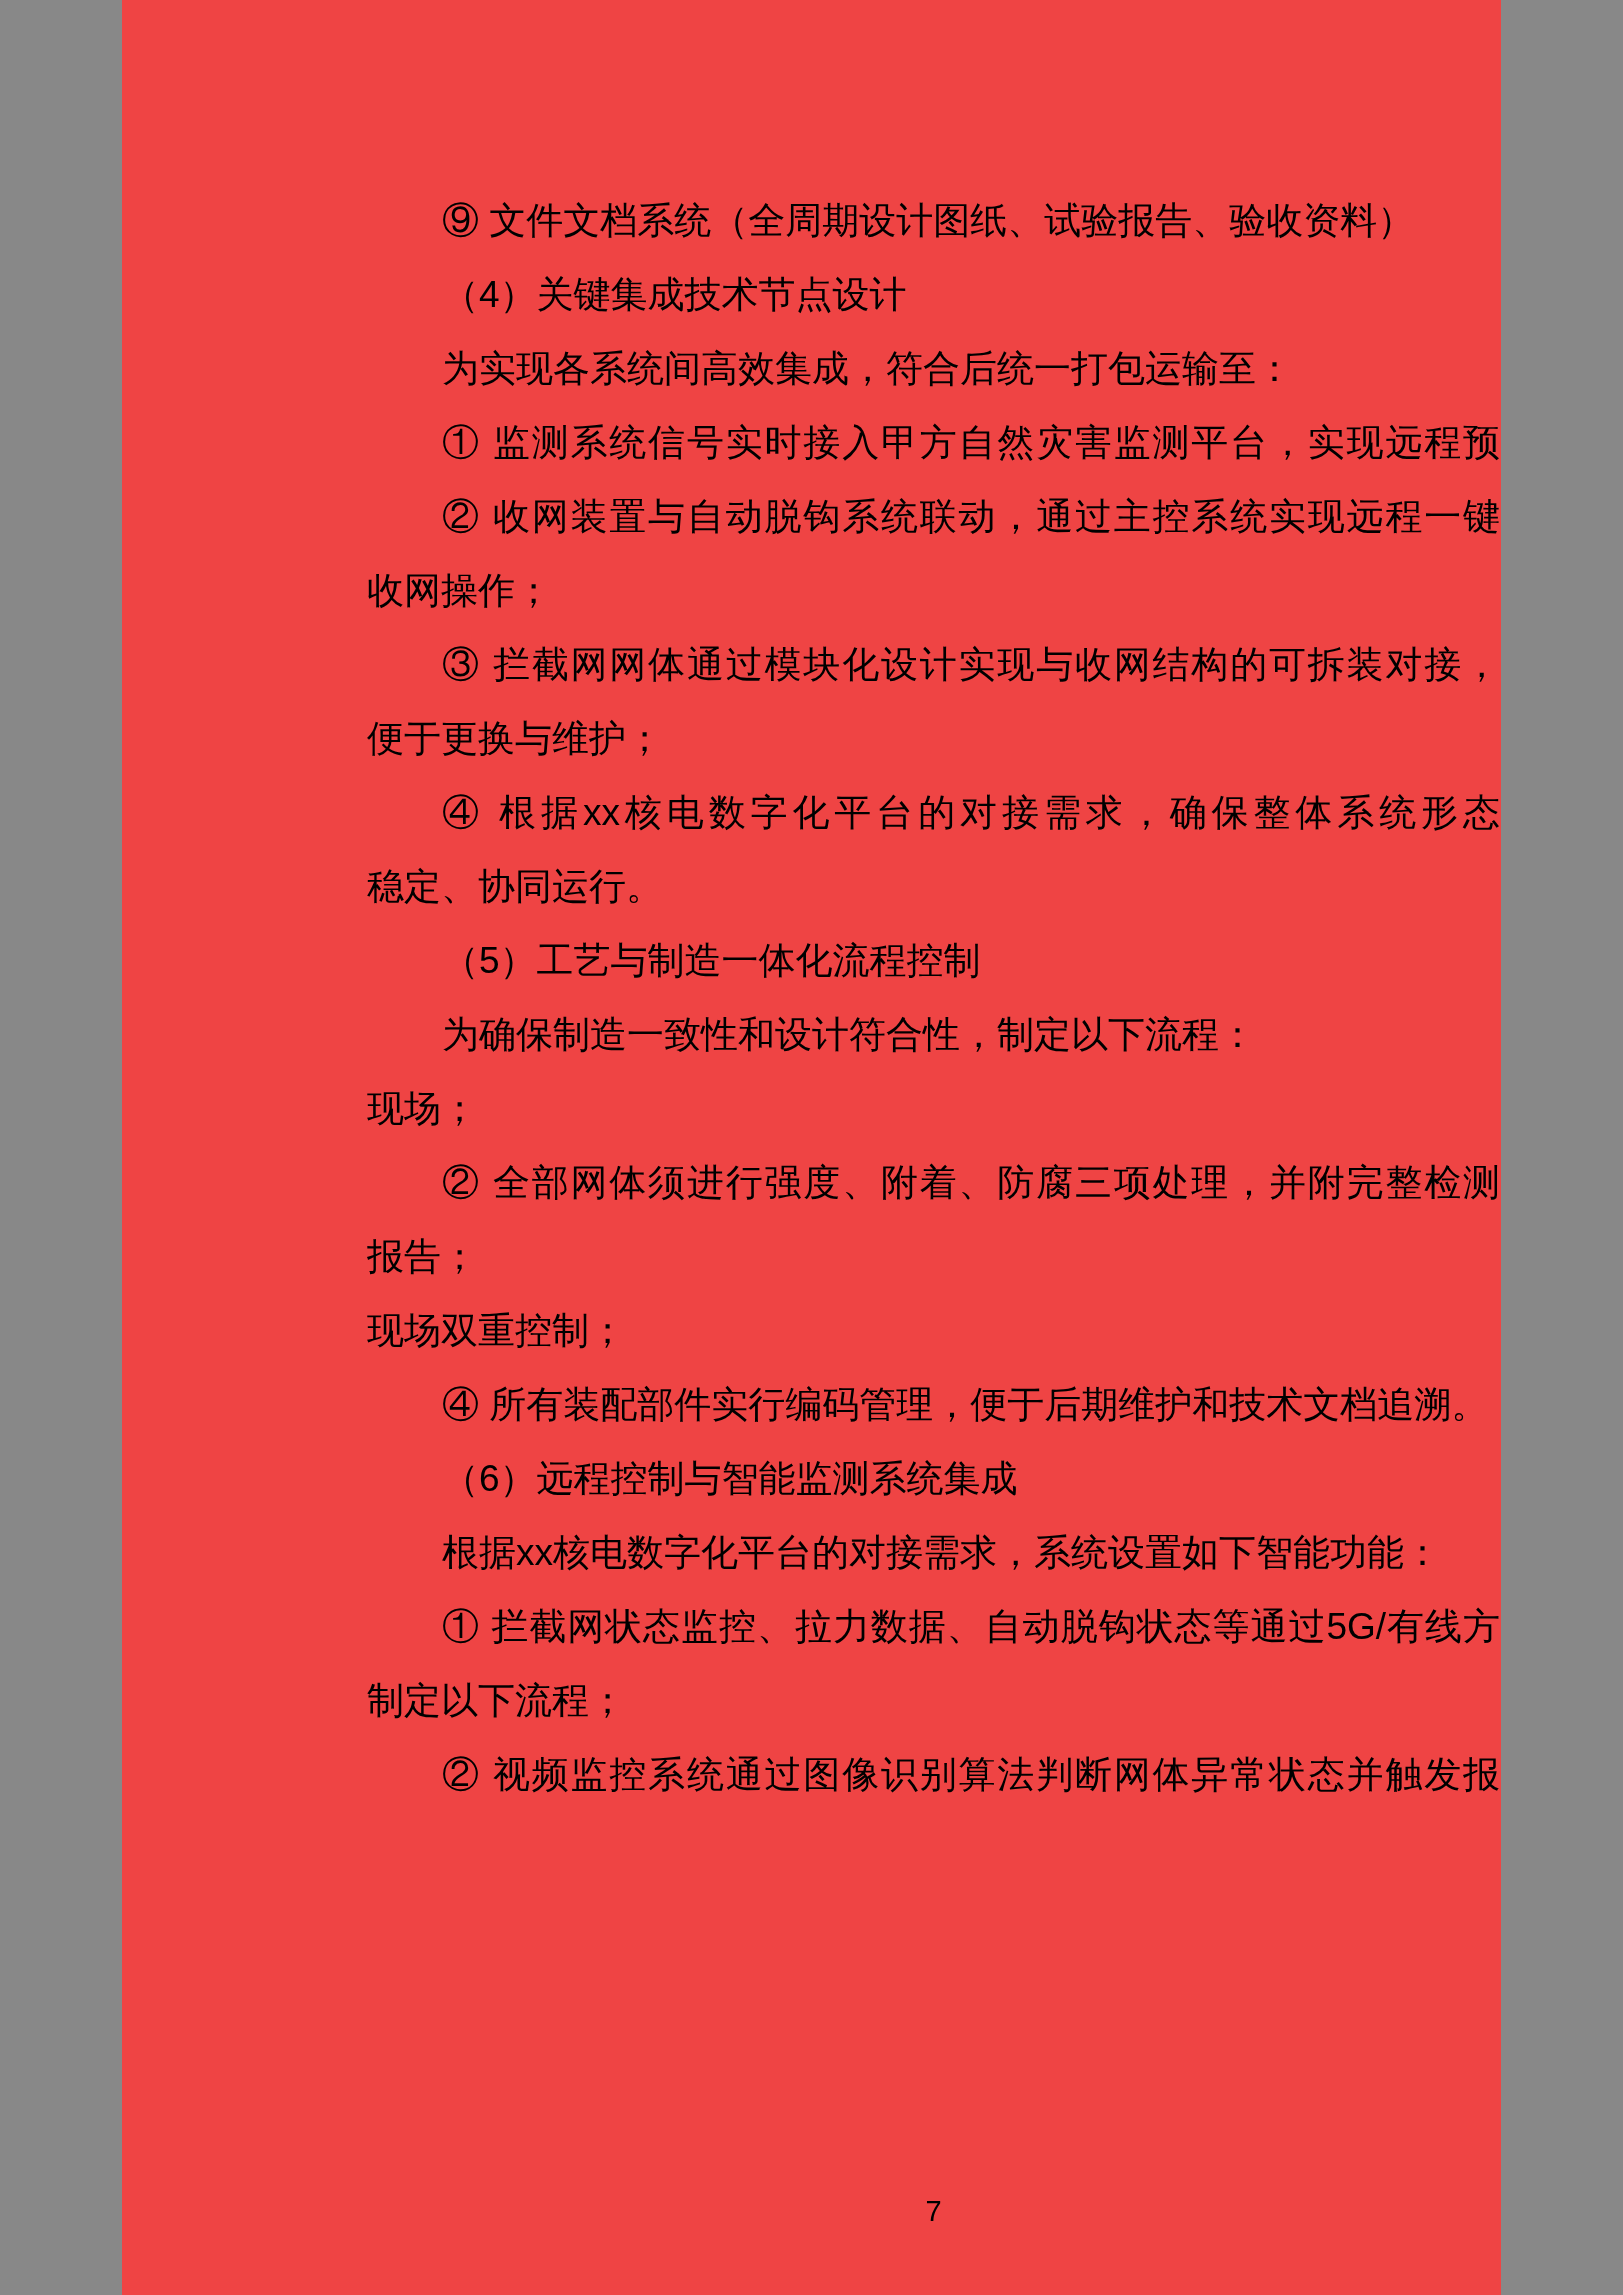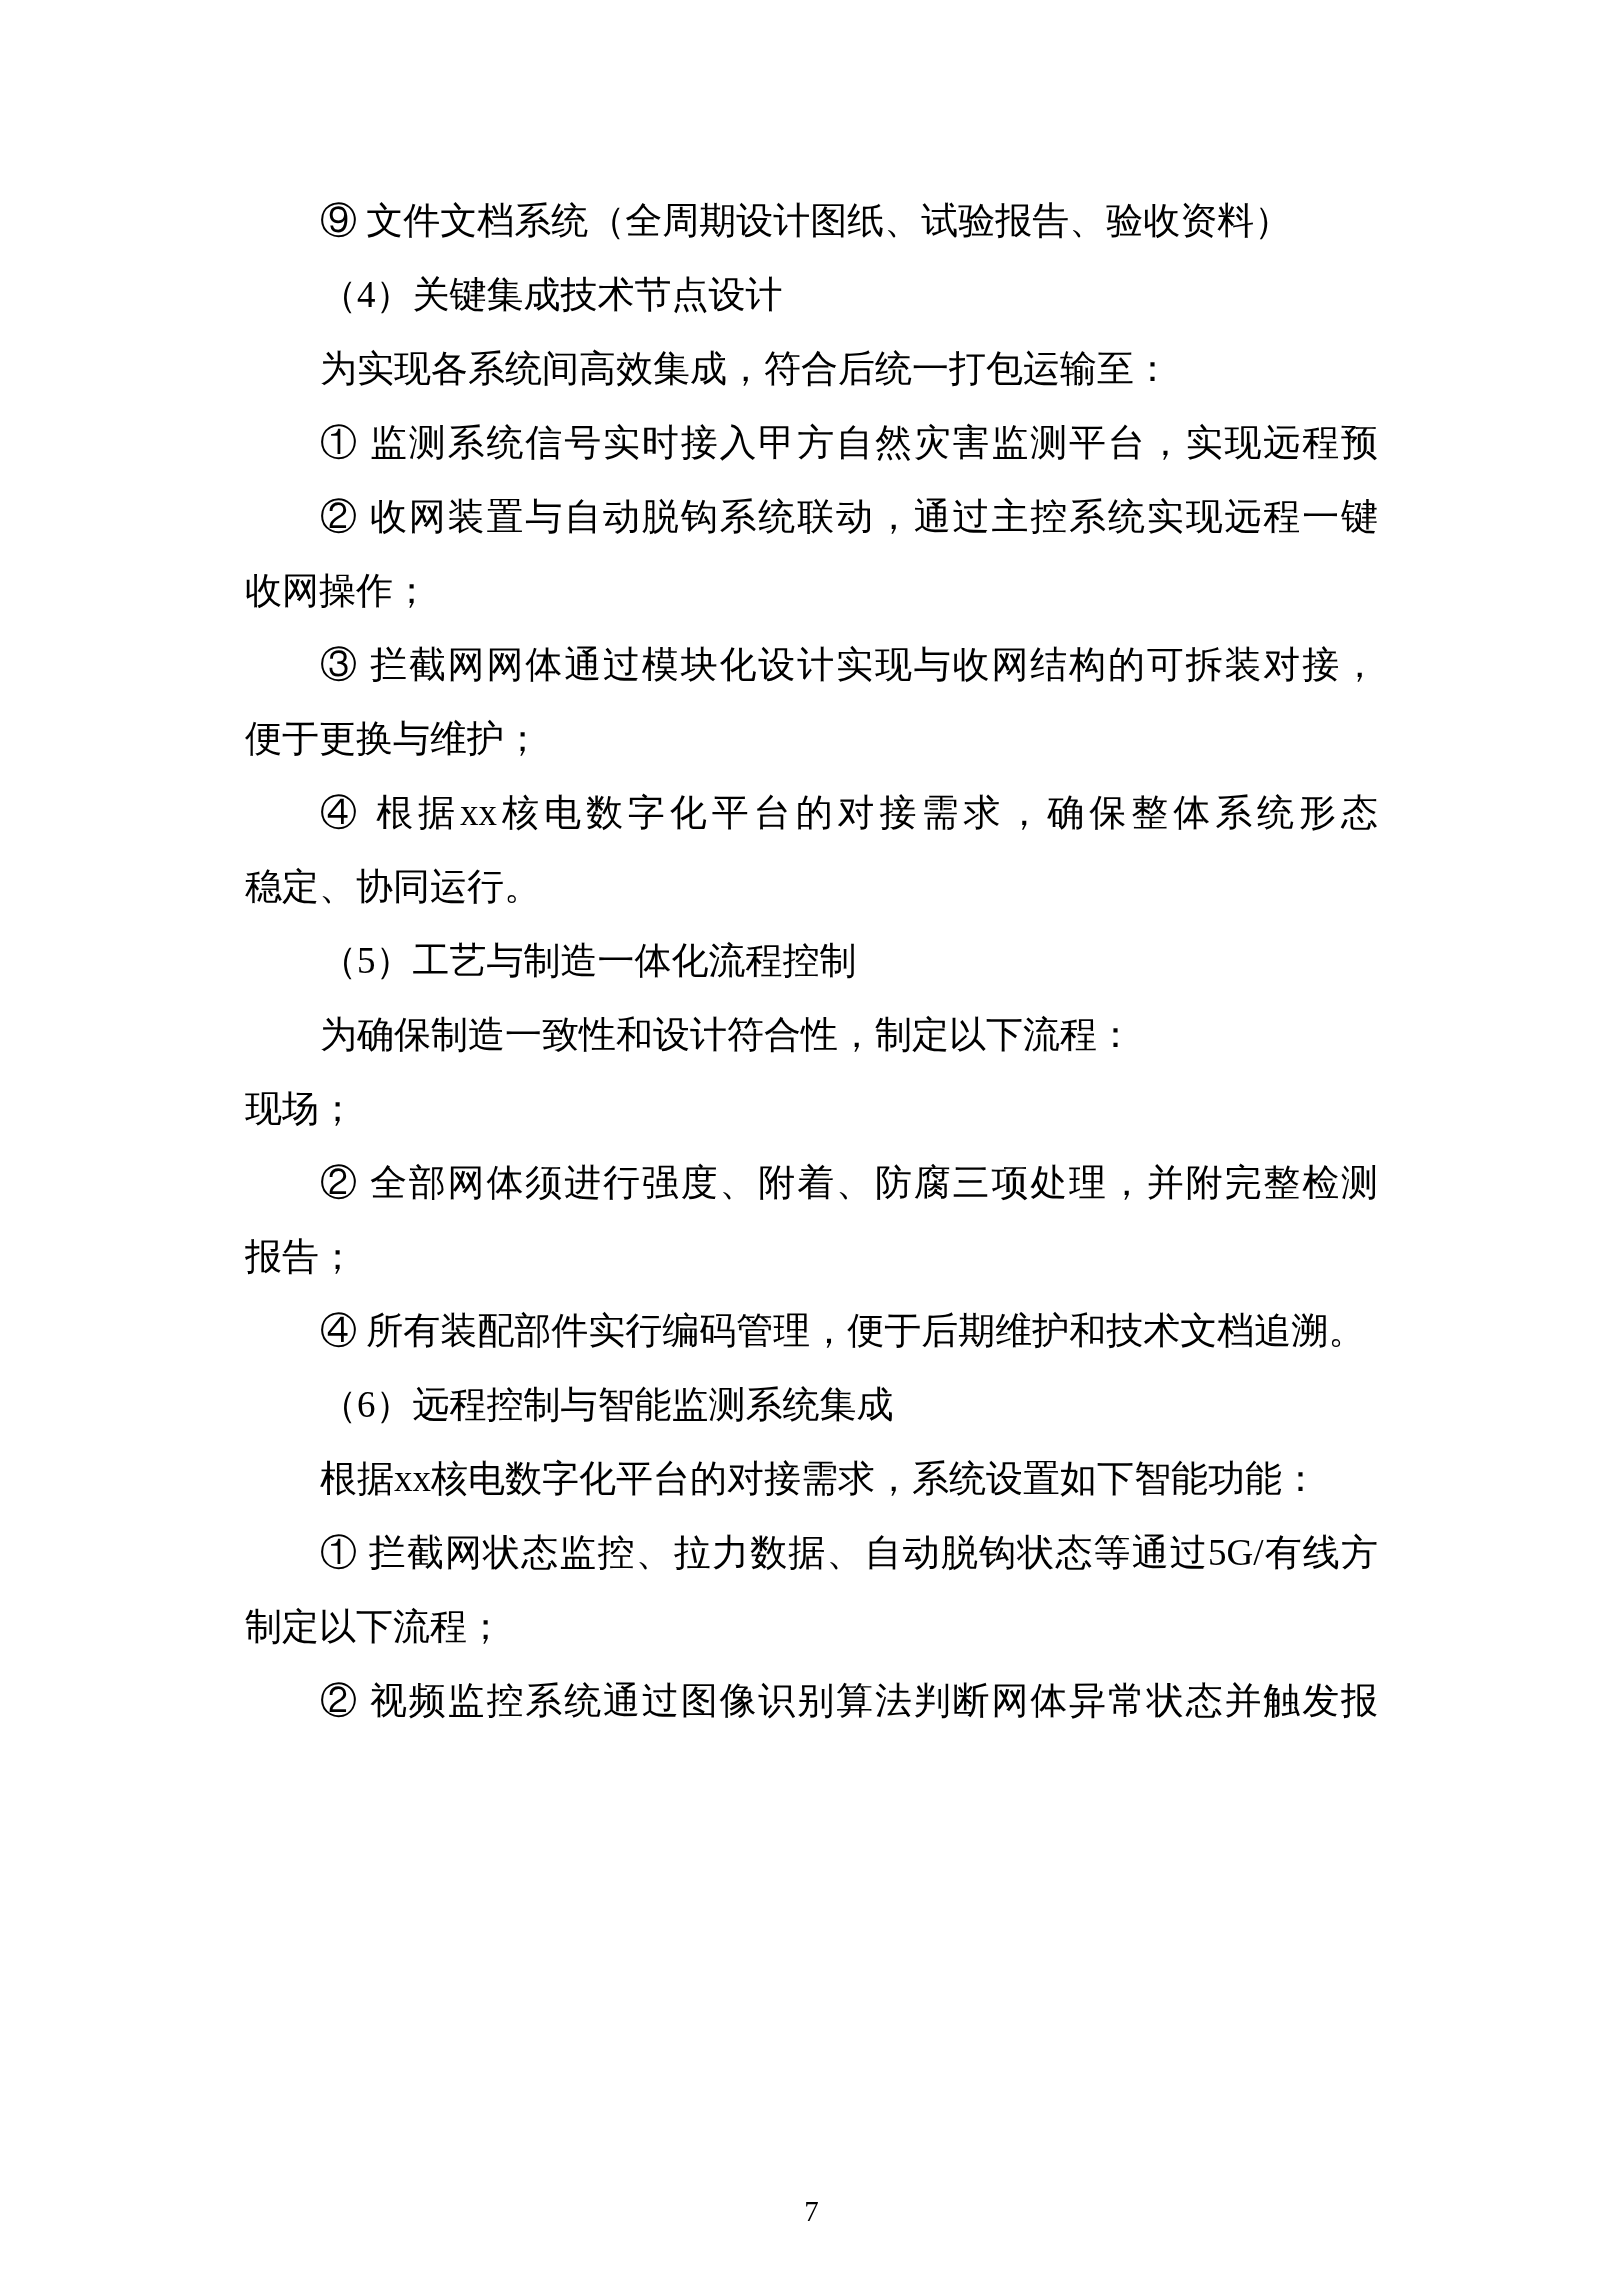--- a/index.html
+++ b/index.html
@@ -1,23 +1,23 @@
 <!DOCTYPE html>
 <html style="font-size:10.5px"><head>
 <meta charset="utf-8">
 <style>
   html, body { margin: 0; padding: 0; background: #888; }
   .page {
     position: relative;
-    width: 1623px;
+    width: 1379px;
     height: 2295px;
     margin: 0 auto;
-    background: #ffffff;
+    background: #ef4444;
     color: #000000;
-    font-family: Liberation Serif, serif;
+    font-family: Liberation Sans, sans-serif;
     overflow: hidden;
   }
   .text-block {
     position: absolute;
     left: 245px;
     top: 184px;
     width: 1133px;
     font-size: 37px;
     line-height: 74px;
     letter-spacing: 0;
@@ -57,20 +57,21 @@
       <div class="text-line">收网操作；</div>
       <div class="text-line indent fill">③ 拦截网网体通过模块化设计实现与收网结构的可拆装对接，</div>
       <div class="text-line">便于更换与维护；</div>
       <div class="text-line indent fill">④ 根据xx核电数字化平台的对接需求，确保整体系统形态</div>
       <div class="text-line">稳定、协同运行。</div>
       <div class="text-line indent">（5）工艺与制造一体化流程控制</div>
       <div class="text-line indent">为确保制造一致性和设计符合性，制定以下流程：</div>
       <div class="text-line">现场；</div>
       <div class="text-line indent fill">② 全部网体须进行强度、附着、防腐三项处理，并附完整检测</div>
       <div class="text-line">报告；</div>
+      <div class="text-line">现场双重控制；</div>
       <div class="text-line indent">④ 所有装配部件实行编码管理，便于后期维护和技术文档追溯。</div>
       <div class="text-line indent">（6）远程控制与智能监测系统集成</div>
       <div class="text-line indent">根据xx核电数字化平台的对接需求，系统设置如下智能功能：</div>
       <div class="text-line indent fill">① 拦截网状态监控、拉力数据、自动脱钩状态等通过5G/有线方</div>
       <div class="text-line">制定以下流程；</div>
       <div class="text-line indent fill">② 视频监控系统通过图像识别算法判断网体异常状态并触发报</div>
     </div>
   <div class="footer">
     <span>7</span>
   </div>

